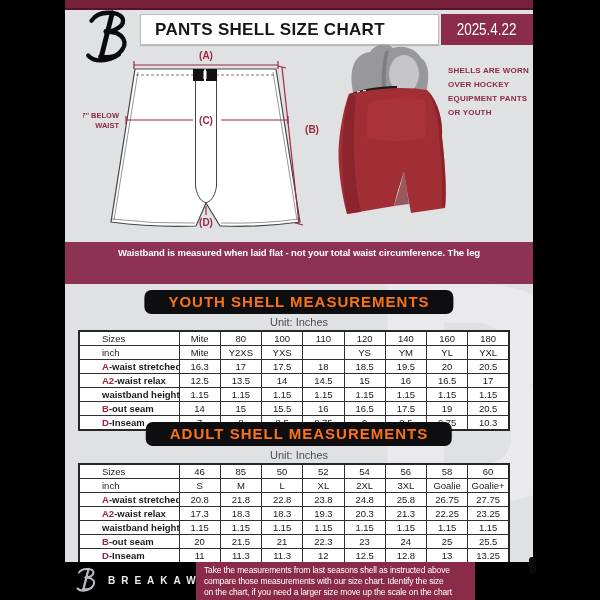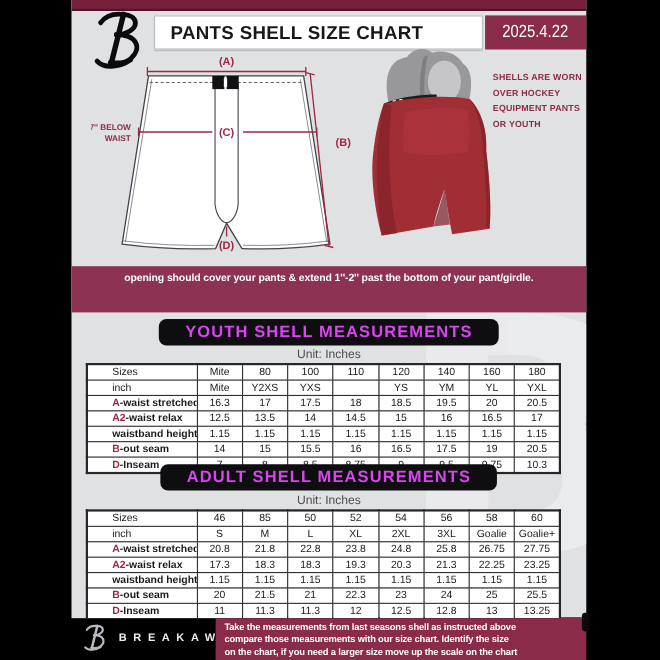--- a/index.html
+++ b/index.html
@@ -33,21 +33,21 @@
   }
   .photo-caption div{white-space:nowrap;}
   .info-band{
     position:absolute;left:0;top:242px;width:468px;height:42px;background:#8e3253;
     color:#fff;text-align:center;box-sizing:border-box;padding-top:5px;
     font-size:9.5px;font-weight:700;letter-spacing:-.1px;line-height:11.5px;
   }
   .info-band div{white-space:nowrap;}
   .section-title{
     position:absolute;left:50%;transform:translateX(-50%);
-    background:#0e0e10;color:#d946ef;border-radius:7px;height:24px;line-height:24px;
+    background:#0e0e10;color:#f97316;border-radius:7px;height:24px;line-height:24px;
     padding:0 24px;font-size:15px;font-weight:800;letter-spacing:1px;white-space:nowrap;
     z-index:2;
   }
   .unit-line{
     position:absolute;left:0;width:468px;text-align:center;color:#4d4d50;
     font-size:11px;z-index:2;
   }
   table.meas{
     position:absolute;left:13px;width:432px;border-collapse:collapse;
     table-layout:fixed;z-index:2;background:transparent;
@@ -65,23 +65,23 @@
     font-family:"DejaVu Sans",sans-serif;font-weight:800;font-size:300px;line-height:300px;
     color:#fff;opacity:.33;
   }
   .footer-brand{
     position:absolute;left:76px;top:567px;height:26px;display:flex;align-items:center;gap:10px;
   }
   .footer-brand .brand-text{
     color:#ececef;font-size:10px;font-weight:700;letter-spacing:6px;white-space:nowrap;
   }
   .footer-box{
-    position:absolute;left:196px;top:561px;width:337px;height:39px;background:#8a2b49;
+    position:absolute;left:196px;top:561px;width:279px;height:39px;background:#8a2b49;
     box-sizing:border-box;padding:4px 8px 0 8px;color:#fff;
-    font-size:8.5px;font-weight:700;letter-spacing:-.15px;line-height:10.8px;overflow:hidden;
+    font-size:8.5px;font-weight:400;letter-spacing:-.15px;line-height:10.8px;overflow:hidden;
   }
   .footer-box div{white-space:nowrap;}
   .pull-tab{position:absolute;left:529px;top:557px;width:7px;height:17px;background:#0a0a0a;border-radius:3px;}
   svg text{font-family:"Liberation Sans","DejaVu Sans",sans-serif;}
 </style>
 </head>
 <body>
 
 <div class="page">
 
@@ -157,21 +157,21 @@
   </svg>
 
   <div class="photo-caption">
     <div>SHELLS ARE WORN</div>
     <div>OVER HOCKEY</div>
     <div>EQUIPMENT PANTS</div>
     <div>OR YOUTH</div>
   </div>
 
   <div class="info-band">
-    <div>opening should cover your pants &amp; extend 1''-2'' past the bottom of your pant/girdle.</div>
+    <div>Waistband is measured when laid flat - not your total waist circumference. The leg</div>
   </div>
 
   <div class="watermark">B</div>
 
   <div class="section-title" style="top:290px;">YOUTH SHELL MEASUREMENTS</div>
   <div class="unit-line" style="top:316px;">Unit: Inches</div>
   <table class="meas" style="top:330px;">
     <colgroup>
         <col style="width:100px;">
         <col>

